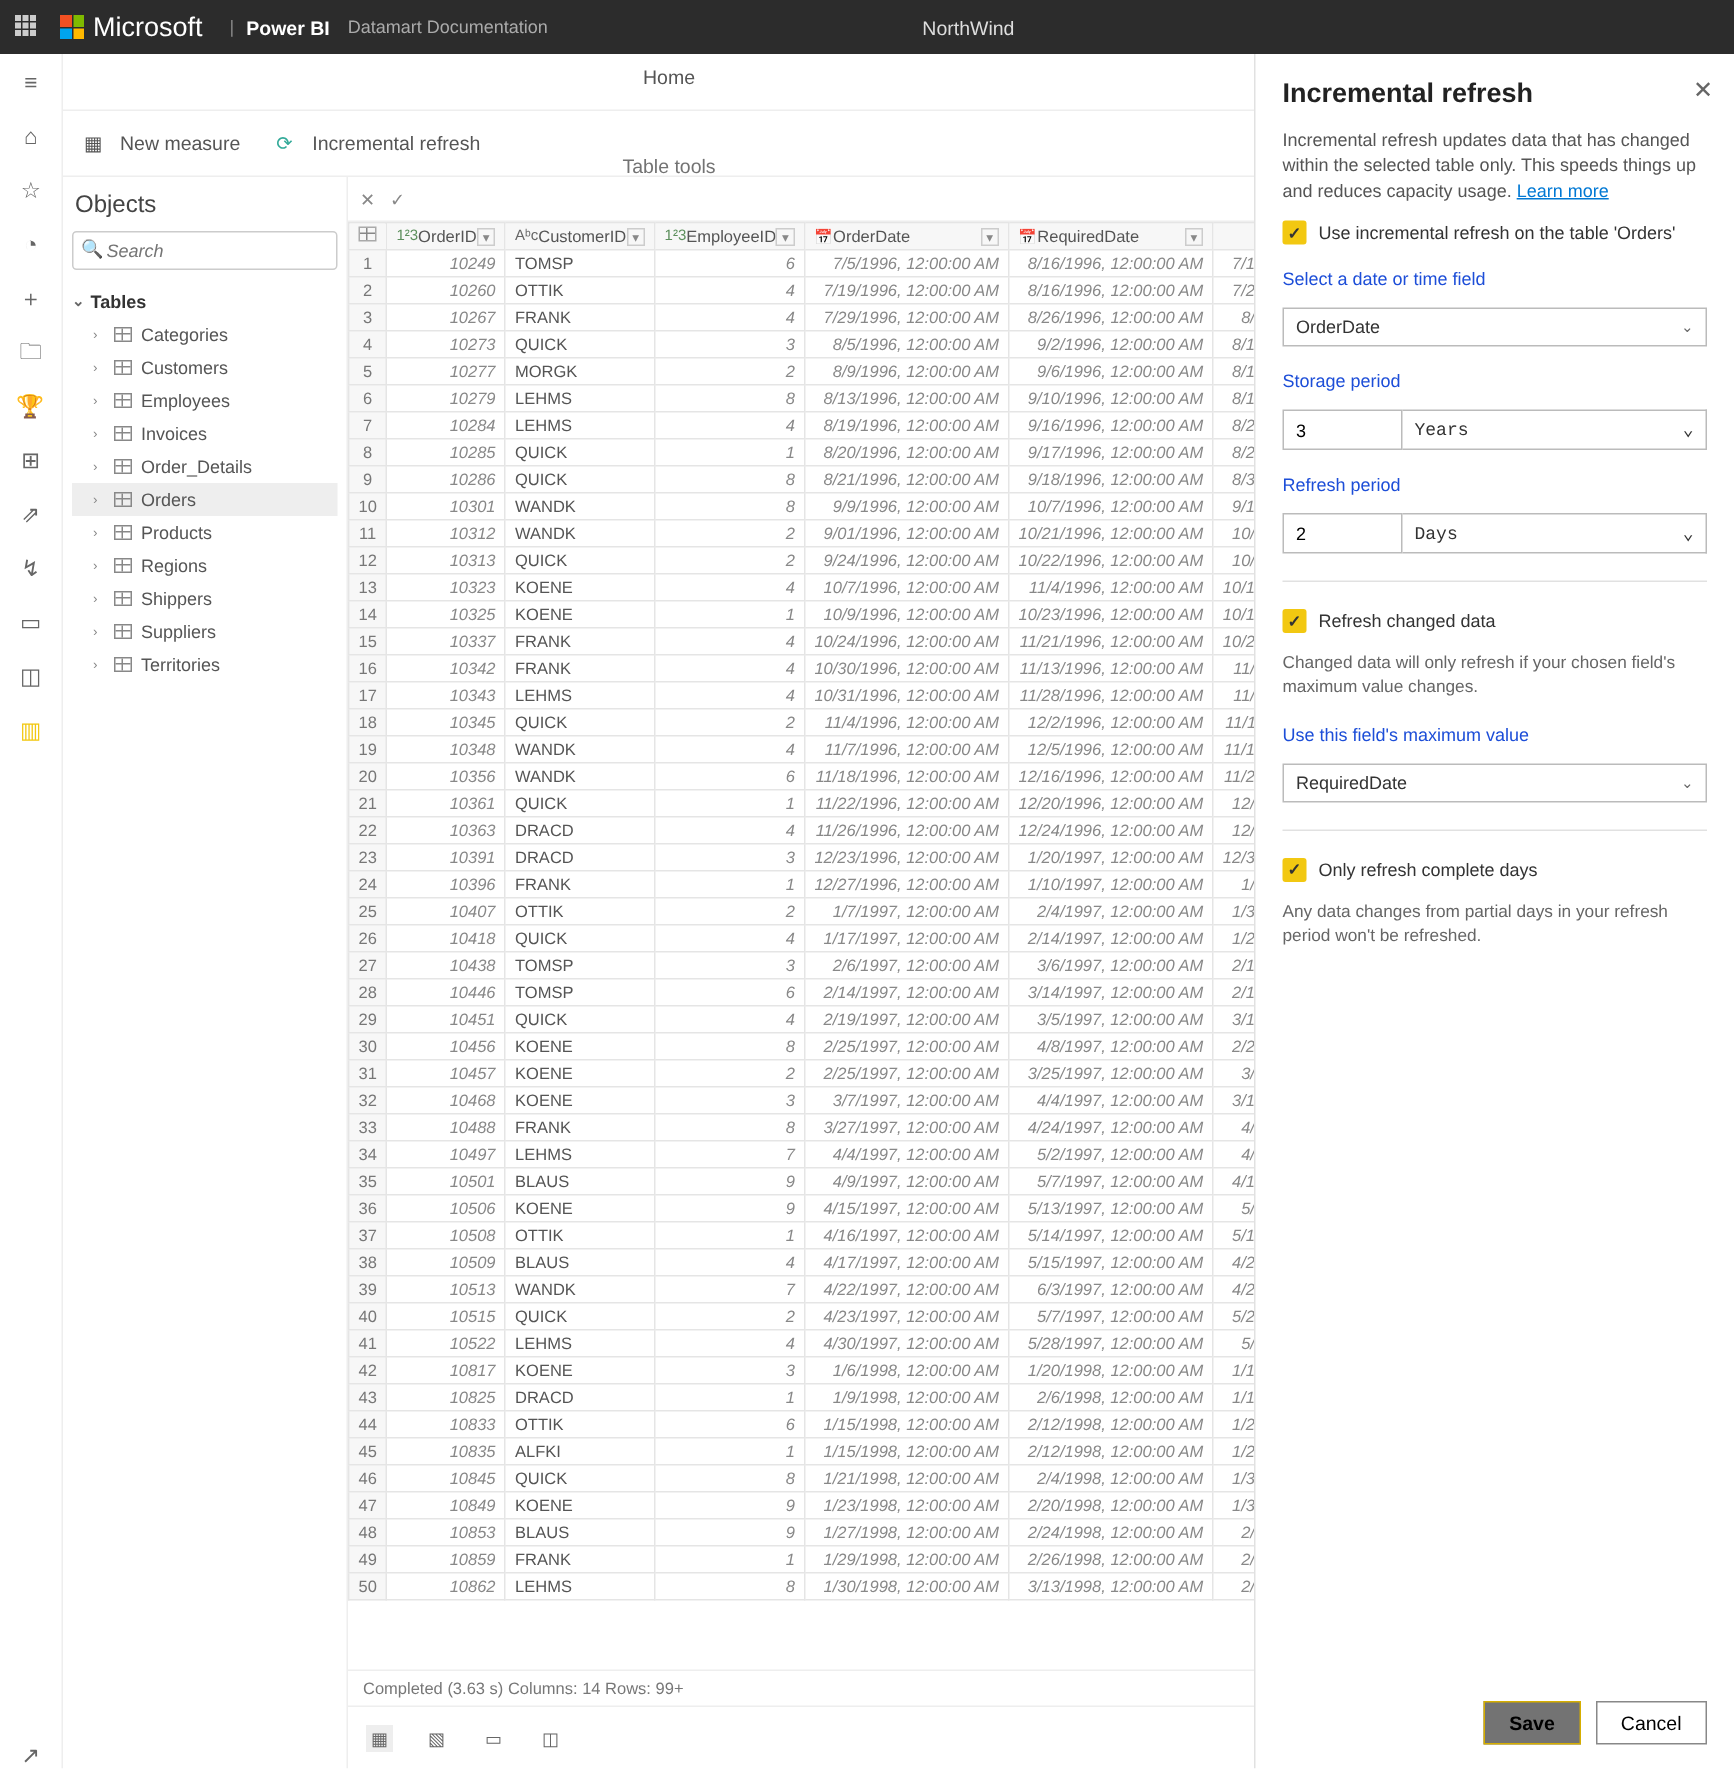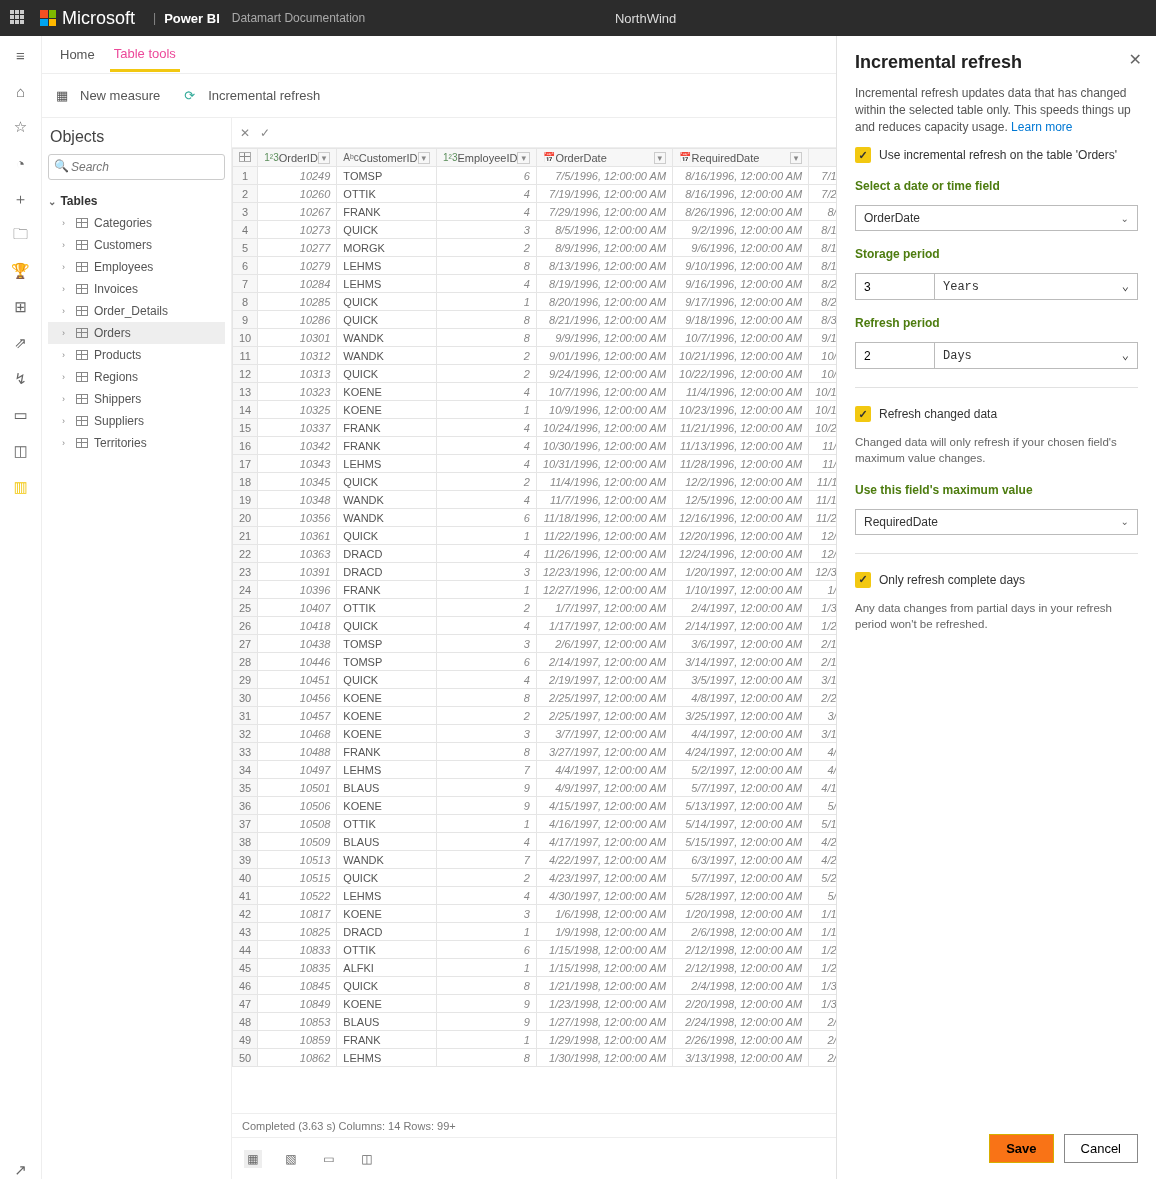--- a/index.html
+++ b/index.html
@@ -23,23 +23,23 @@
   .app-body { display:flex; height: calc(100vh - 36px); min-height: 1100px; }
   
   
   .icon-rail { width: 42px; background:#fff; border-right:1px solid #eee; display:flex; flex-direction:column; align-items:center; padding-top:10px; gap:18px; }
   .icon-rail .ic { width:18px; height:18px; color:#666; display:flex; align-items:center; justify-content:center; font-size:15px; cursor:pointer; }
   .icon-rail .ic.active { color:#F2C811; }
   .icon-rail .spacer { flex:1; }
   
   
   .main { flex:1; display:flex; flex-direction:column; min-width:0; }
-  .tab-bar { height:38px; display:flex; align-items:center; border-bottom:1px solid #eee; padding-left:14px; gap:11px; }
+  .tab-bar { height:38px; display:flex; align-items:center; border-bottom:1px solid #eee; padding-left:14px; gap:28px;flex-direction:column; }
   .tab-bar .tab { color:#555; padding:8px 4px; cursor:pointer; font-size:13px; }
-  .tab-bar .tab.active { color:#ec4899; border-bottom:3px solid #F2C811; font-weight:500; }
+  .tab-bar .tab.active { color:#737373; border-bottom:3px solid #F2C811; font-weight:500; }
   
   .cmd-bar { height:44px; display:flex; align-items:center; padding-left:14px; gap:24px; border-bottom:1px solid #eee; }
   .cmd-bar .cmd { display:flex; align-items:center; gap:8px; color:#555; cursor:pointer; font-size:13px; }
   .cmd-bar .cmd .ci { width:16px; height:16px; display:inline-block; }
   
   .content-row { flex:1; display:flex; min-height:0; }
   
   
   .objects { width:190px; border-right:1px solid #eee; display:flex; flex-direction:column; padding:8px 6px 6px 6px; }
   .objects h2 { font-size:16px; font-weight:400; color:#444; margin:2px 0 8px 2px; }
@@ -76,34 +76,34 @@
   
   .bottom-icons { height:42px; border-top:1px solid #eee; display:flex; align-items:center; padding:0 12px; gap:20px; }
   .bottom-icons .bi { color:#666; cursor:pointer; width:18px; height:18px; display:flex; align-items:center; justify-content:center; }
   .bottom-icons .bi.active { background:#eee; }
   
   
   .side-panel { width:320px; border-left:1px solid #e1e1e1; padding:16px 18px; display:flex; flex-direction:column; gap:12px; position:relative; }
   .side-panel h1 { font-size:18px; font-weight:600; color:#222; }
   .side-panel .close { position:absolute; top:14px; right:14px; cursor:pointer; color:#666; font-size:16px; }
   .side-panel p { font-size:12px; color:#555; line-height:1.4; }
-  .side-panel a { color:#0078d4; cursor:pointer; }
+  .side-panel a { color:#0078d4; text-decoration:underline; cursor:pointer; }
   .side-panel label.cb { display:flex; align-items:center; gap:8px; font-size:12px; color:#333; cursor:pointer; }
   .yellow-check { width:16px; height:16px; background:#F2C811; display:inline-flex; align-items:center; justify-content:center; color:#333; font-size:11px; font-weight:bold; border-radius:2px; }
-  .field-label { font-size:12px; color:#4d7c0f; font-weight:700; margin-top:4px; }
+  .field-label { font-size:12px; color:#1d4ed8; font-weight:400; margin-top:4px; }
   .sel { width:100%; border:1px solid #bbb; padding:5px 8px; font-size:12px; background:#fff; display:flex; align-items:center; justify-content:space-between; cursor:pointer; }
   .sel .chev { color:#666; font-size:10px; }
   .period-row { display:flex; gap:0; }
   .period-row .num-in { width:80px; border:1px solid #bbb; padding:5px 8px; font-size:12px; }
   .period-row .unit-sel { flex:1; border:1px solid #bbb; border-left:none; padding:5px 8px; font-size:12px; display:flex; align-items:center; justify-content:space-between; cursor:pointer;font-family:Liberation Mono, monospace; }
   .side-panel hr { border:none; border-top:1px solid #e1e1e1; margin:6px 0; }
   .side-panel .subtext { font-size:11.5px; color:#666; line-height:1.4; }
   .panel-footer { margin-top:auto; display:flex; justify-content:flex-end; gap:10px; }
   .btn { padding:6px 16px; border:1px solid #888; background:#fff; cursor:pointer; font-size:13px; }
-  .btn.primary { background:#f97316; border-color:#d6ae00; font-weight:600; }
+  .btn.primary { background:#737373; border-color:#d6ae00; font-weight:600; }
   
   .col-ic { color:#5c8f5c; font-size:10px; }
   .col-ic.txt { color:#666; }
   .col-ic.date { color:#888; }
 </style>
 </head>
 <body>
 
 <div class="top-header">
   <div class="waffle">

